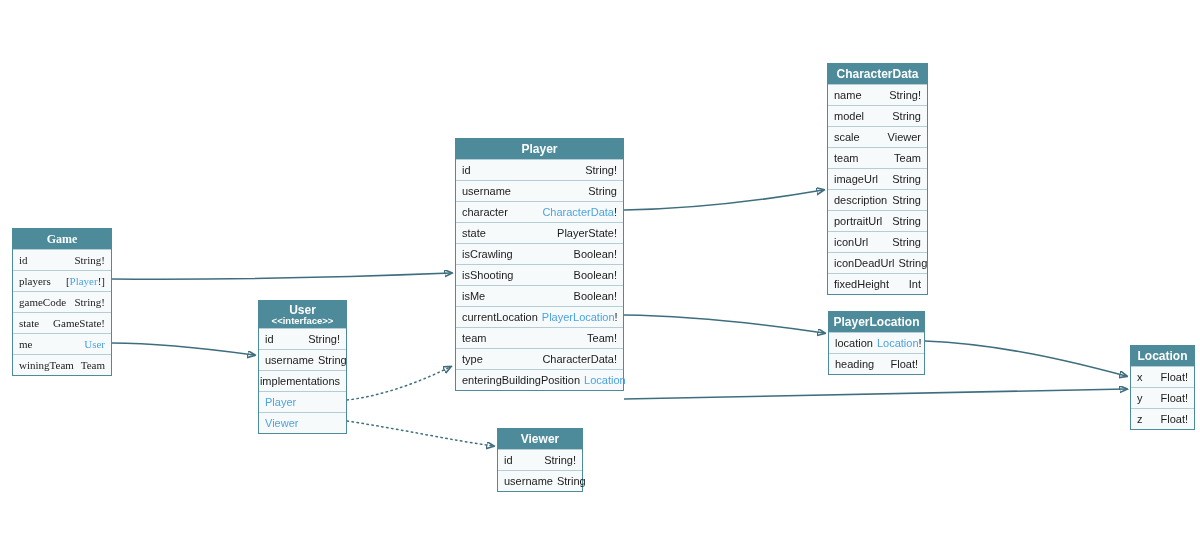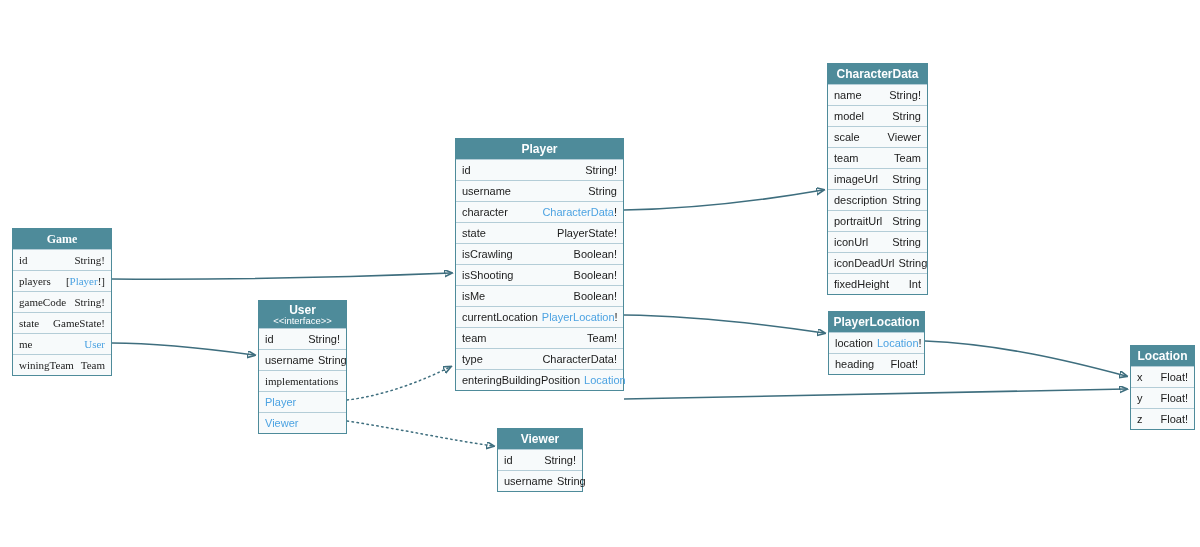--- a/index.html
+++ b/index.html
@@ -9,29 +9,29 @@
     --hdr:#4e8b9a; --hdrtext:#fdfeff; --rowbg:#f7fafb; --sep:#b4cdd7;
     --link:#4da3e2; --txt:#1b1b1b; --edge:#3e6e7e;
   }
   #edges{position:absolute;left:0;top:0;width:1200px;height:547px;pointer-events:none;}
   #edges path{fill:none;stroke:var(--edge);stroke-width:1.6px;}
   #edges path.dotted{stroke-width:1.5px;stroke-dasharray:1.5 3.5;stroke-linecap:round;}
   .tnode{position:absolute;background:var(--rowbg);border:1px solid var(--hdr);box-sizing:border-box;}
   .hdr{background:var(--hdr);color:var(--hdrtext);height:20px;display:flex;flex-direction:column;
        align-items:center;justify-content:center;font-size:12px;font-weight:bold;line-height:12px;cursor:pointer;}
   .hdr.with-sub{height:27px;}
-  .hdr .sub{font-size:9.5px;font-weight:normal;line-height:10px;}
+  .hdr .sub{font-size:9.5px;font-weight:bold;line-height:10px;}
   .frow{display:flex;justify-content:space-between;align-items:center;gap:4px;
         height:21px;box-sizing:border-box;padding:0 6px;font-size:11px;color:var(--txt);
         border-top:1px solid var(--sep);white-space:nowrap;cursor:pointer;}
   .frow:first-of-type{border-top:none;}
   .fname{color:var(--txt);}
   .ftype{color:var(--txt);text-align:right;}
   .ftype .tlink{color:var(--link);cursor:pointer;}
-  .frow.section{justify-content:flex-start;color:var(--txt);font-family:Liberation Serif, serif;}
+  .frow.section{justify-content:flex-end;color:var(--txt);}
   .frow.linkrow{justify-content:flex-start;color:var(--link);}
 </style>
 </head>
 <body>
 
 <div id="canvas" style="--hdr: #4e8b9a; --hdrtext: #fdfeff; --rowbg: #f7fafb; --sep: #b4cdd7; --link: #4da3e2; --txt: #1b1b1b; --edge: #3e6e7e;">
   <svg id="edges" width="1200" height="547" viewBox="0 0 1200 547">
     <defs>
       <marker id="arrowhead" markerWidth="9" markerHeight="8" refX="6.5" refY="3.5" orient="auto" markerUnits="userSpaceOnUse">
         <path d="M0,0 L8,3.5 L0,7 z" fill="#3e6e7e"></path>

